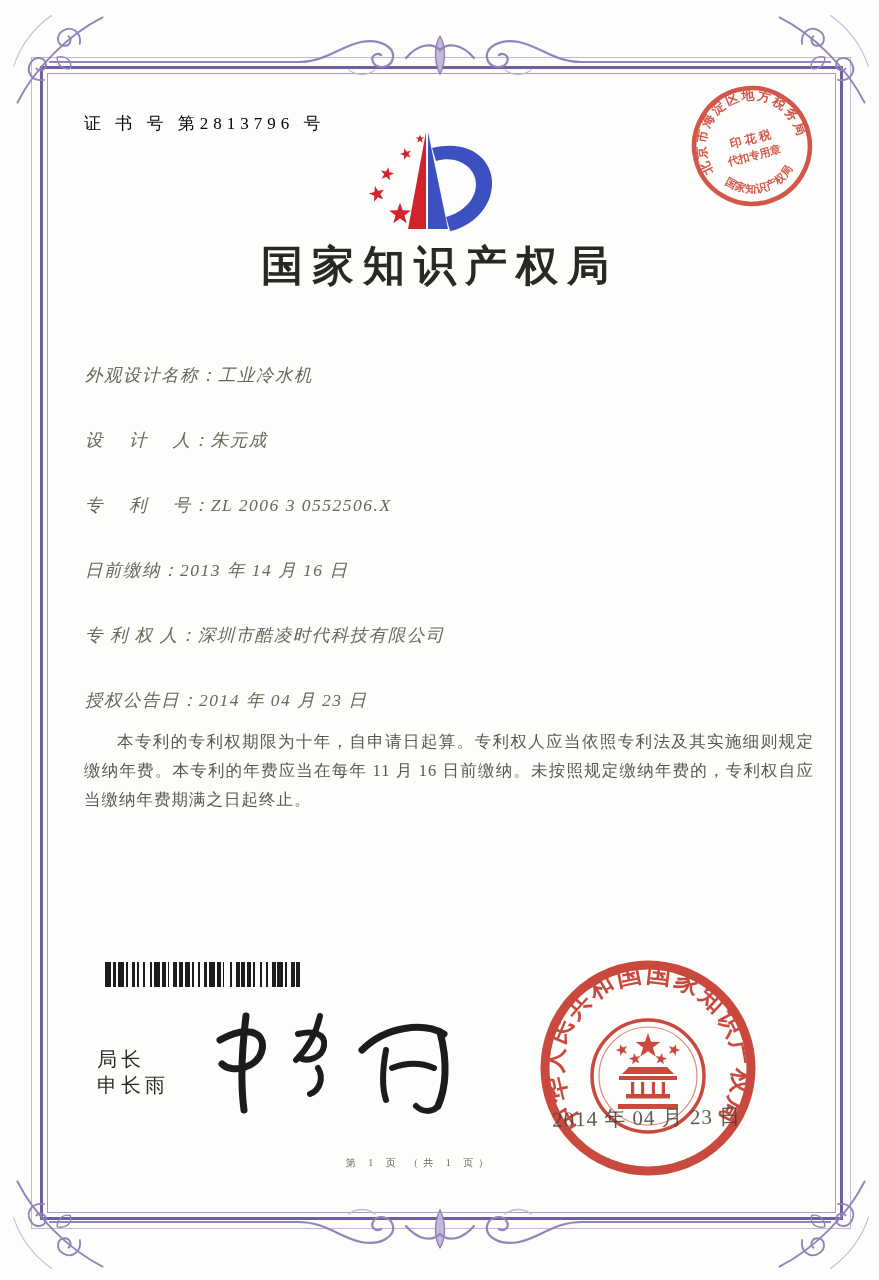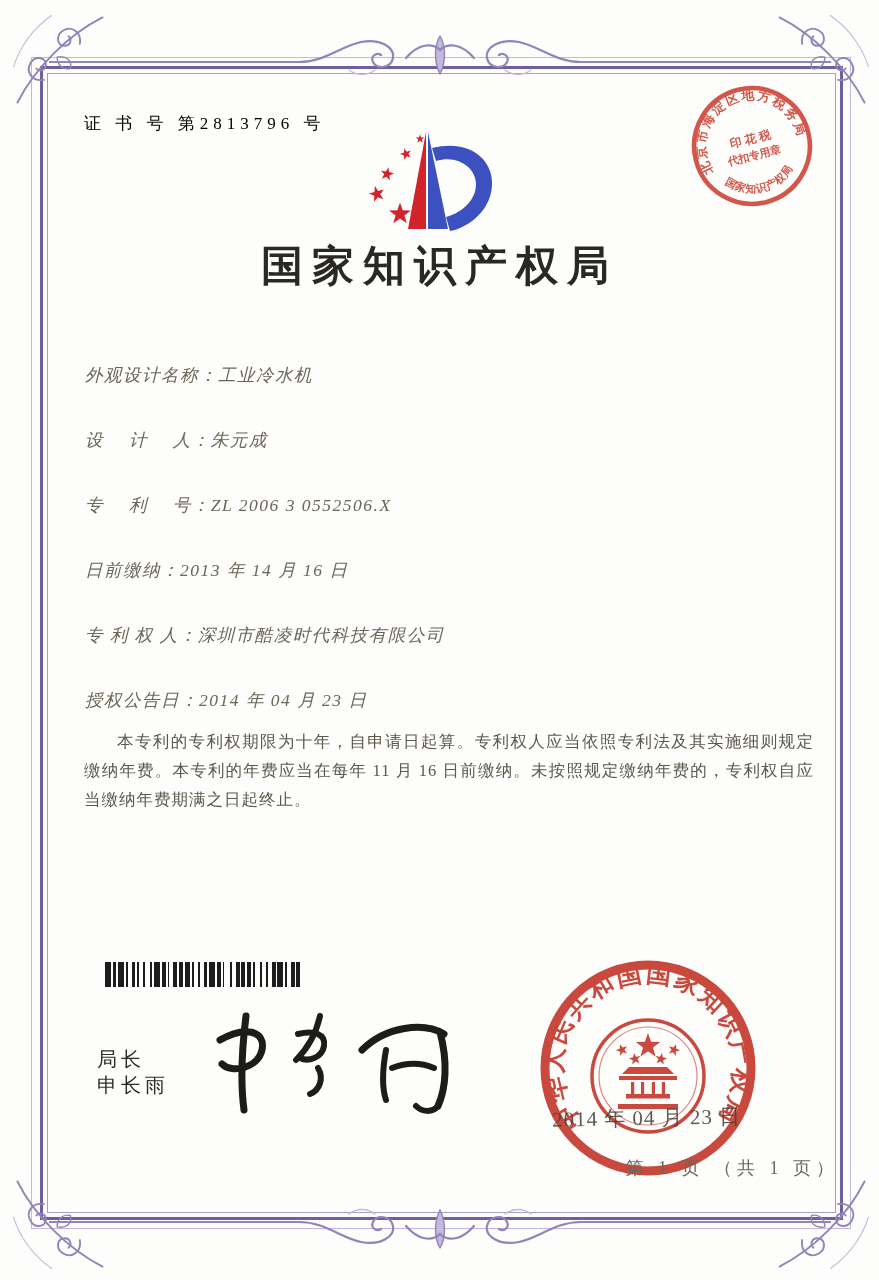--- a/index.html
+++ b/index.html
@@ -31,21 +31,21 @@
            letter-spacing:1px;text-align:justify;}
   .barcode{left:105px;top:962px;width:242px;height:25px;font-size:0;overflow:hidden;}
   .barcode i{display:inline-block;height:100%;background:#1d1d1d;}
   .sig-title{left:97px;top:1034px;font-size:20px;color:#2e2c28;letter-spacing:4px;margin-top:12px;}
   .sig-name{left:97px;top:1072px;font-size:20px;color:#2e2c28;letter-spacing:4px;}
   .sig-svg{left:200px;top:1006px;width:272px;height:116px;}
   .seal{left:538px;top:958px;width:220px;height:220px;opacity:.93;}
   .seal-date{left:552px;top:1104px;font-size:21px;color:#45443d;letter-spacing:1px;
              opacity:.88;transform:rotate(-1deg);}
   .tax-stamp{left:690px;top:84px;width:124px;height:124px;transform:rotate(-14deg);opacity:.92;}
-  .page-footer{left:0;right:40px;top:1156px;text-align:right;font-size:18px;
+  .page-footer{left:0;right:40px;top:1156px;text-align:center;font-size:10px;
                letter-spacing:5px;color:#6b675e;}
 </style>
 </head>
 <body>
 
 <svg width="0" height="0" style="position:absolute" aria-hidden="true">
   <defs>
     <path id="star5" d="M0,-10 L2.35,-3.24 L9.51,-3.09 L3.8,1.24 L5.88,8.09 L0,4 L-5.88,8.09 L-3.8,1.24 L-9.51,-3.09 L-2.35,-3.24 Z"></path>
     <g id="cornerFl" fill="none" stroke="#9184b8" stroke-width="2" stroke-linecap="round">
       <path d="M10,100 C28,64 64,28 100,10"></path>

